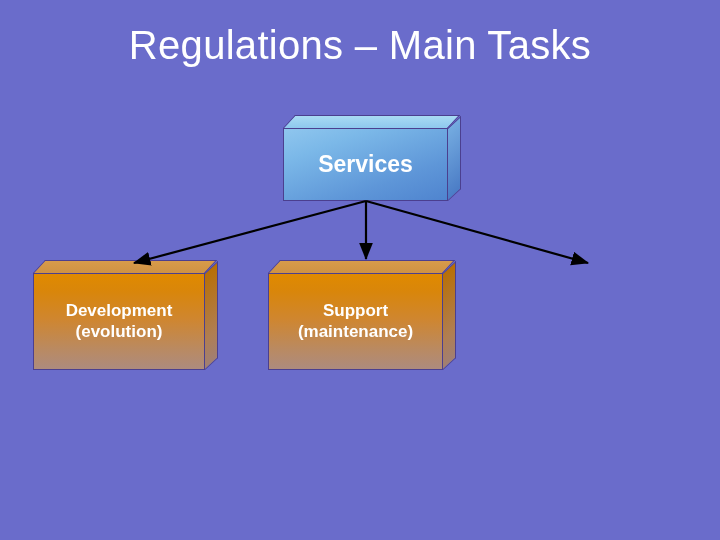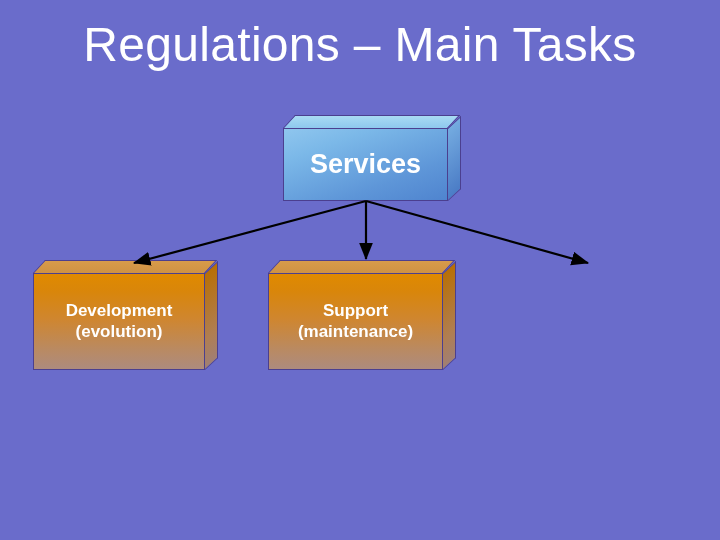--- a/index.html
+++ b/index.html
@@ -23,21 +23,21 @@
 
   
   .slide-title {
     position: absolute;
     left: 0;
     top: 22px;
     width: 720px;
     text-align: center;
     color: #ffffff;
     font-family: "Liberation Sans", sans-serif;
-    font-size: 48px;
+    font-size: 40px;
     font-weight: 400;
     letter-spacing: 0.3px;
     line-height: 46px;
     white-space: nowrap;
   }
 
   
   .box3d {
     position: absolute;
   }
@@ -95,21 +95,21 @@
   .box-blue .face {
     background: linear-gradient(160deg, #8fc6ee 0%, #7bb8e8 25%, #5e96d8 70%, #4f84cf 100%);
   }
   .box-blue .top {
     background: linear-gradient(to bottom, #a9dbf4 0%, #8ec8ee 100%);
   }
   .box-blue .side {
     background: linear-gradient(to bottom, #74abe0 0%, #4b7cc6 100%);
   }
   .box-blue .face .label {
-    font-size: 27px;
+    font-size: 23px;
   }
 
   
   .box-orange .face {
     background: linear-gradient(to bottom, #e08a00 0%, #d9860a 18%, #cf8630 48%, #b98a63 80%, #ad8b7e 100%);
   }
   .box-orange .top {
     background: linear-gradient(to bottom, #d79b4a 0%, #cf9243 100%);
   }
   .box-orange .side {

